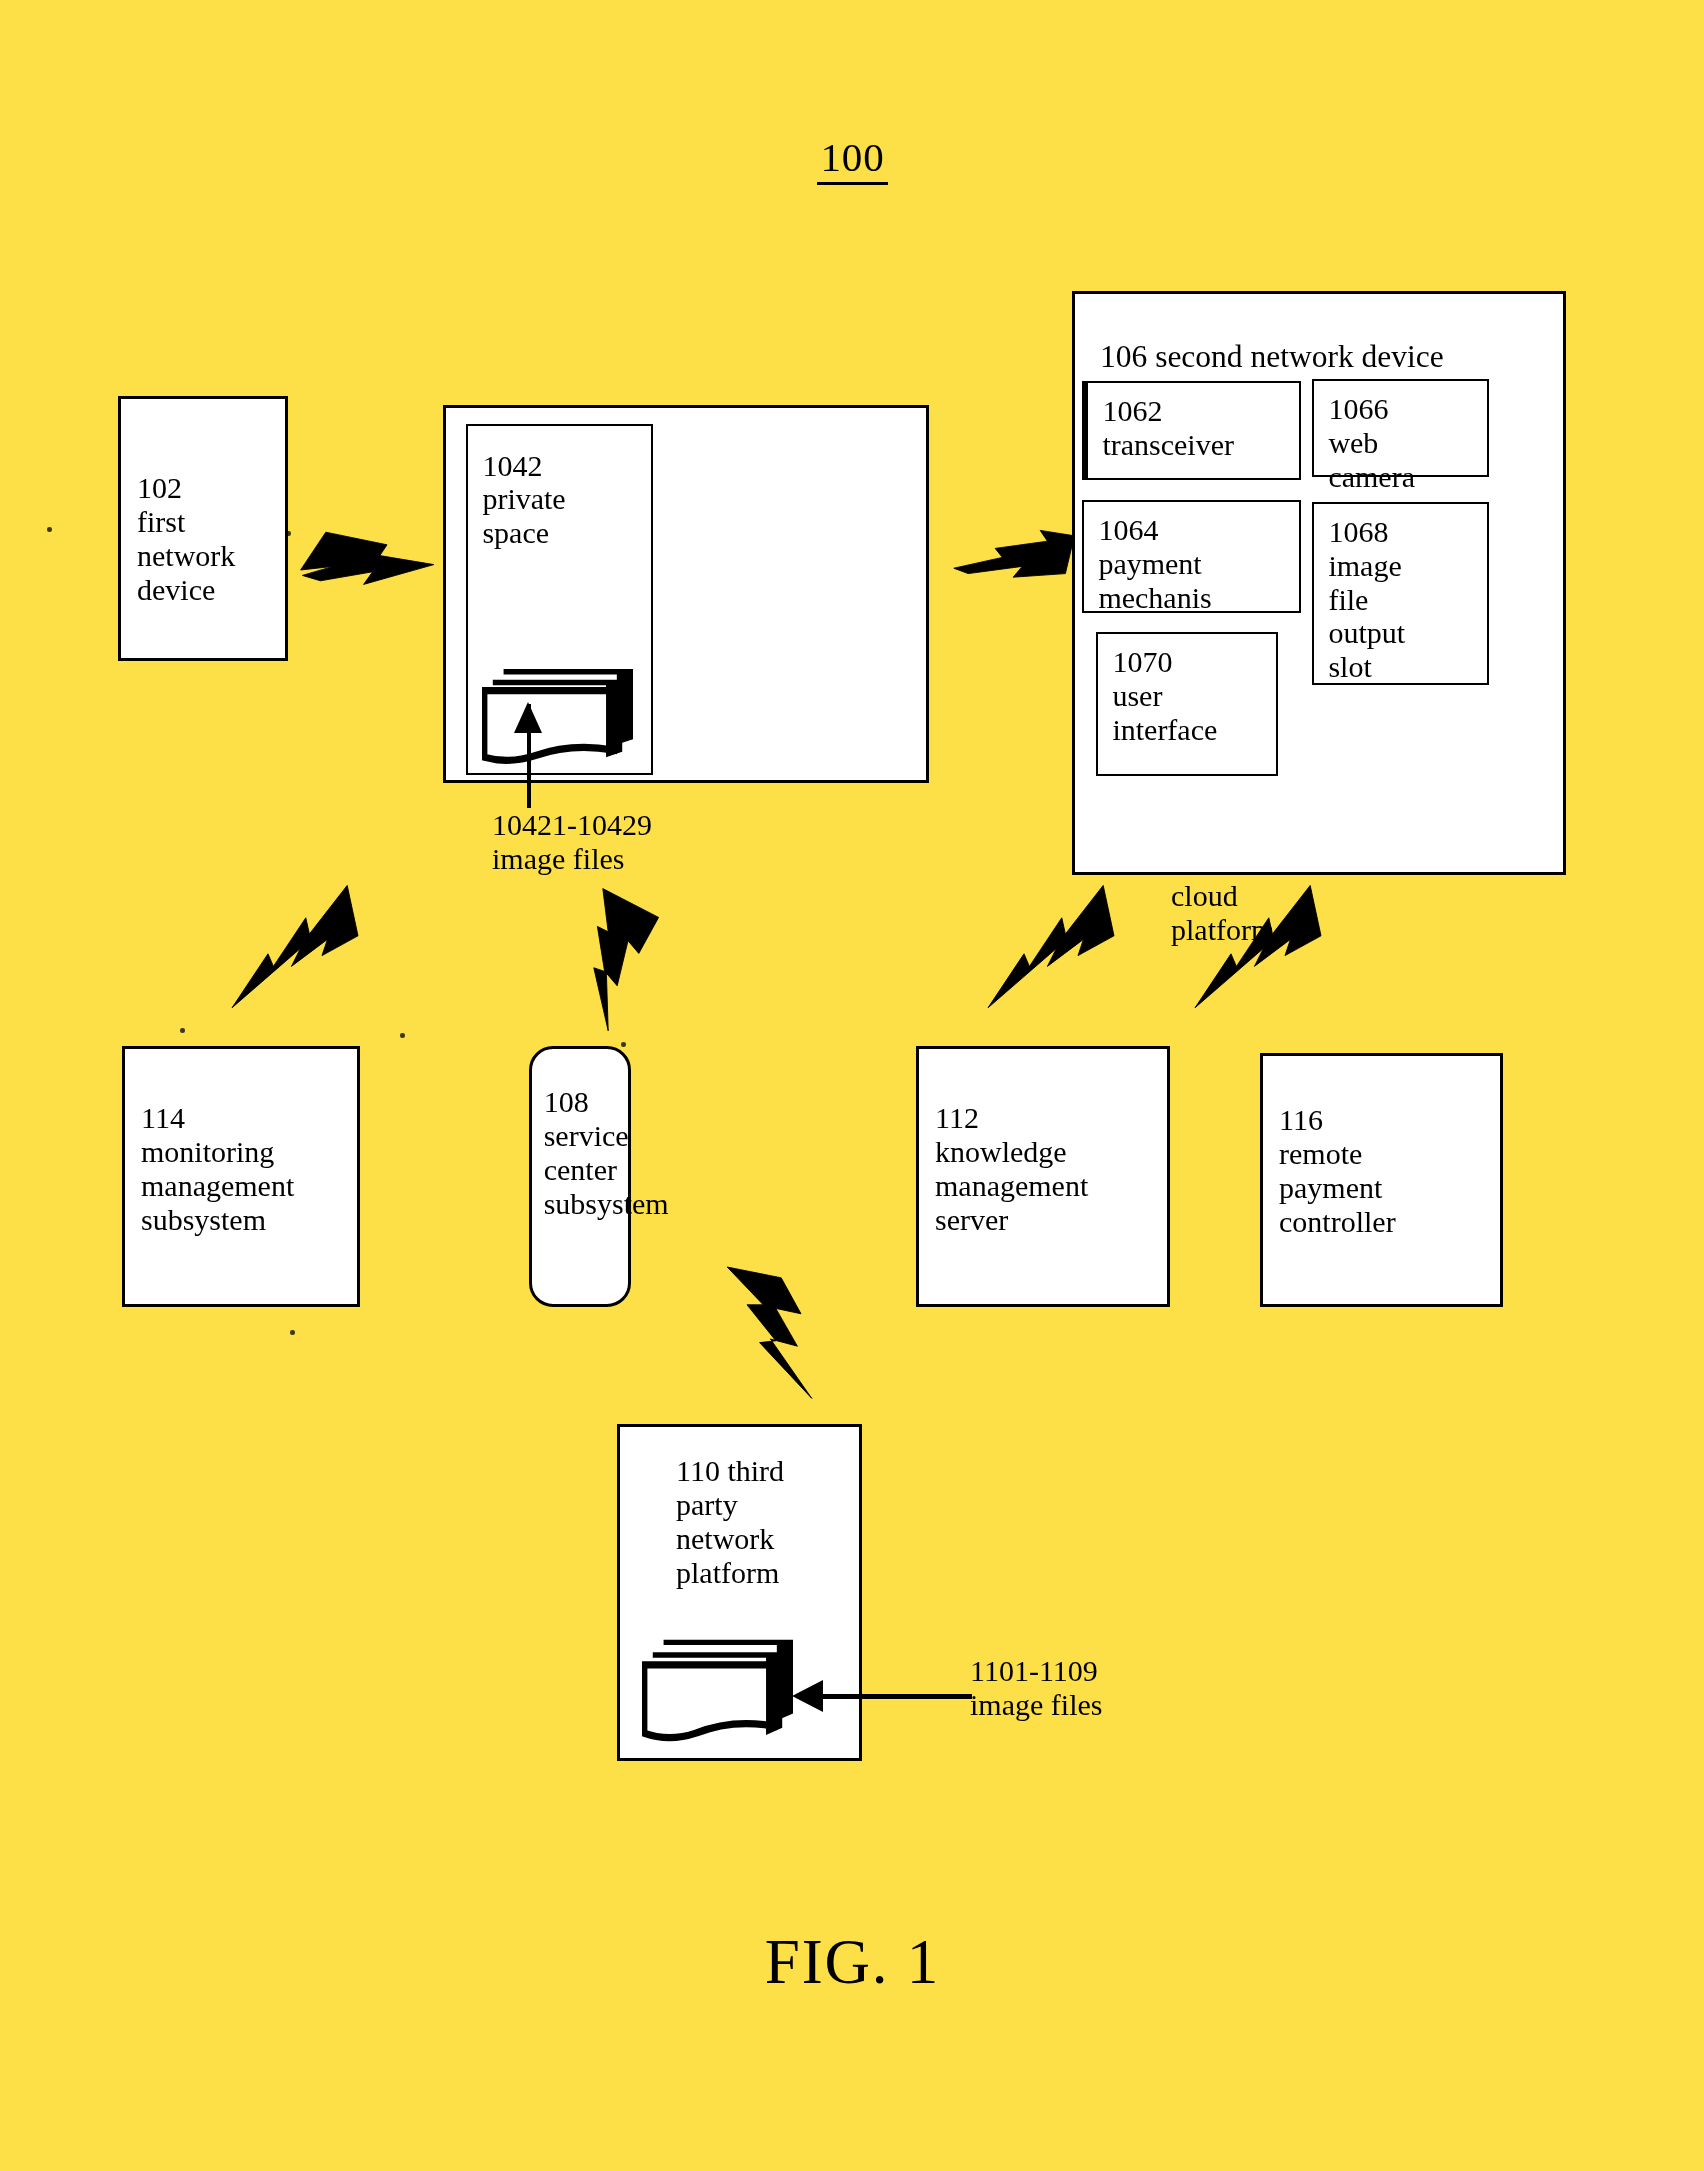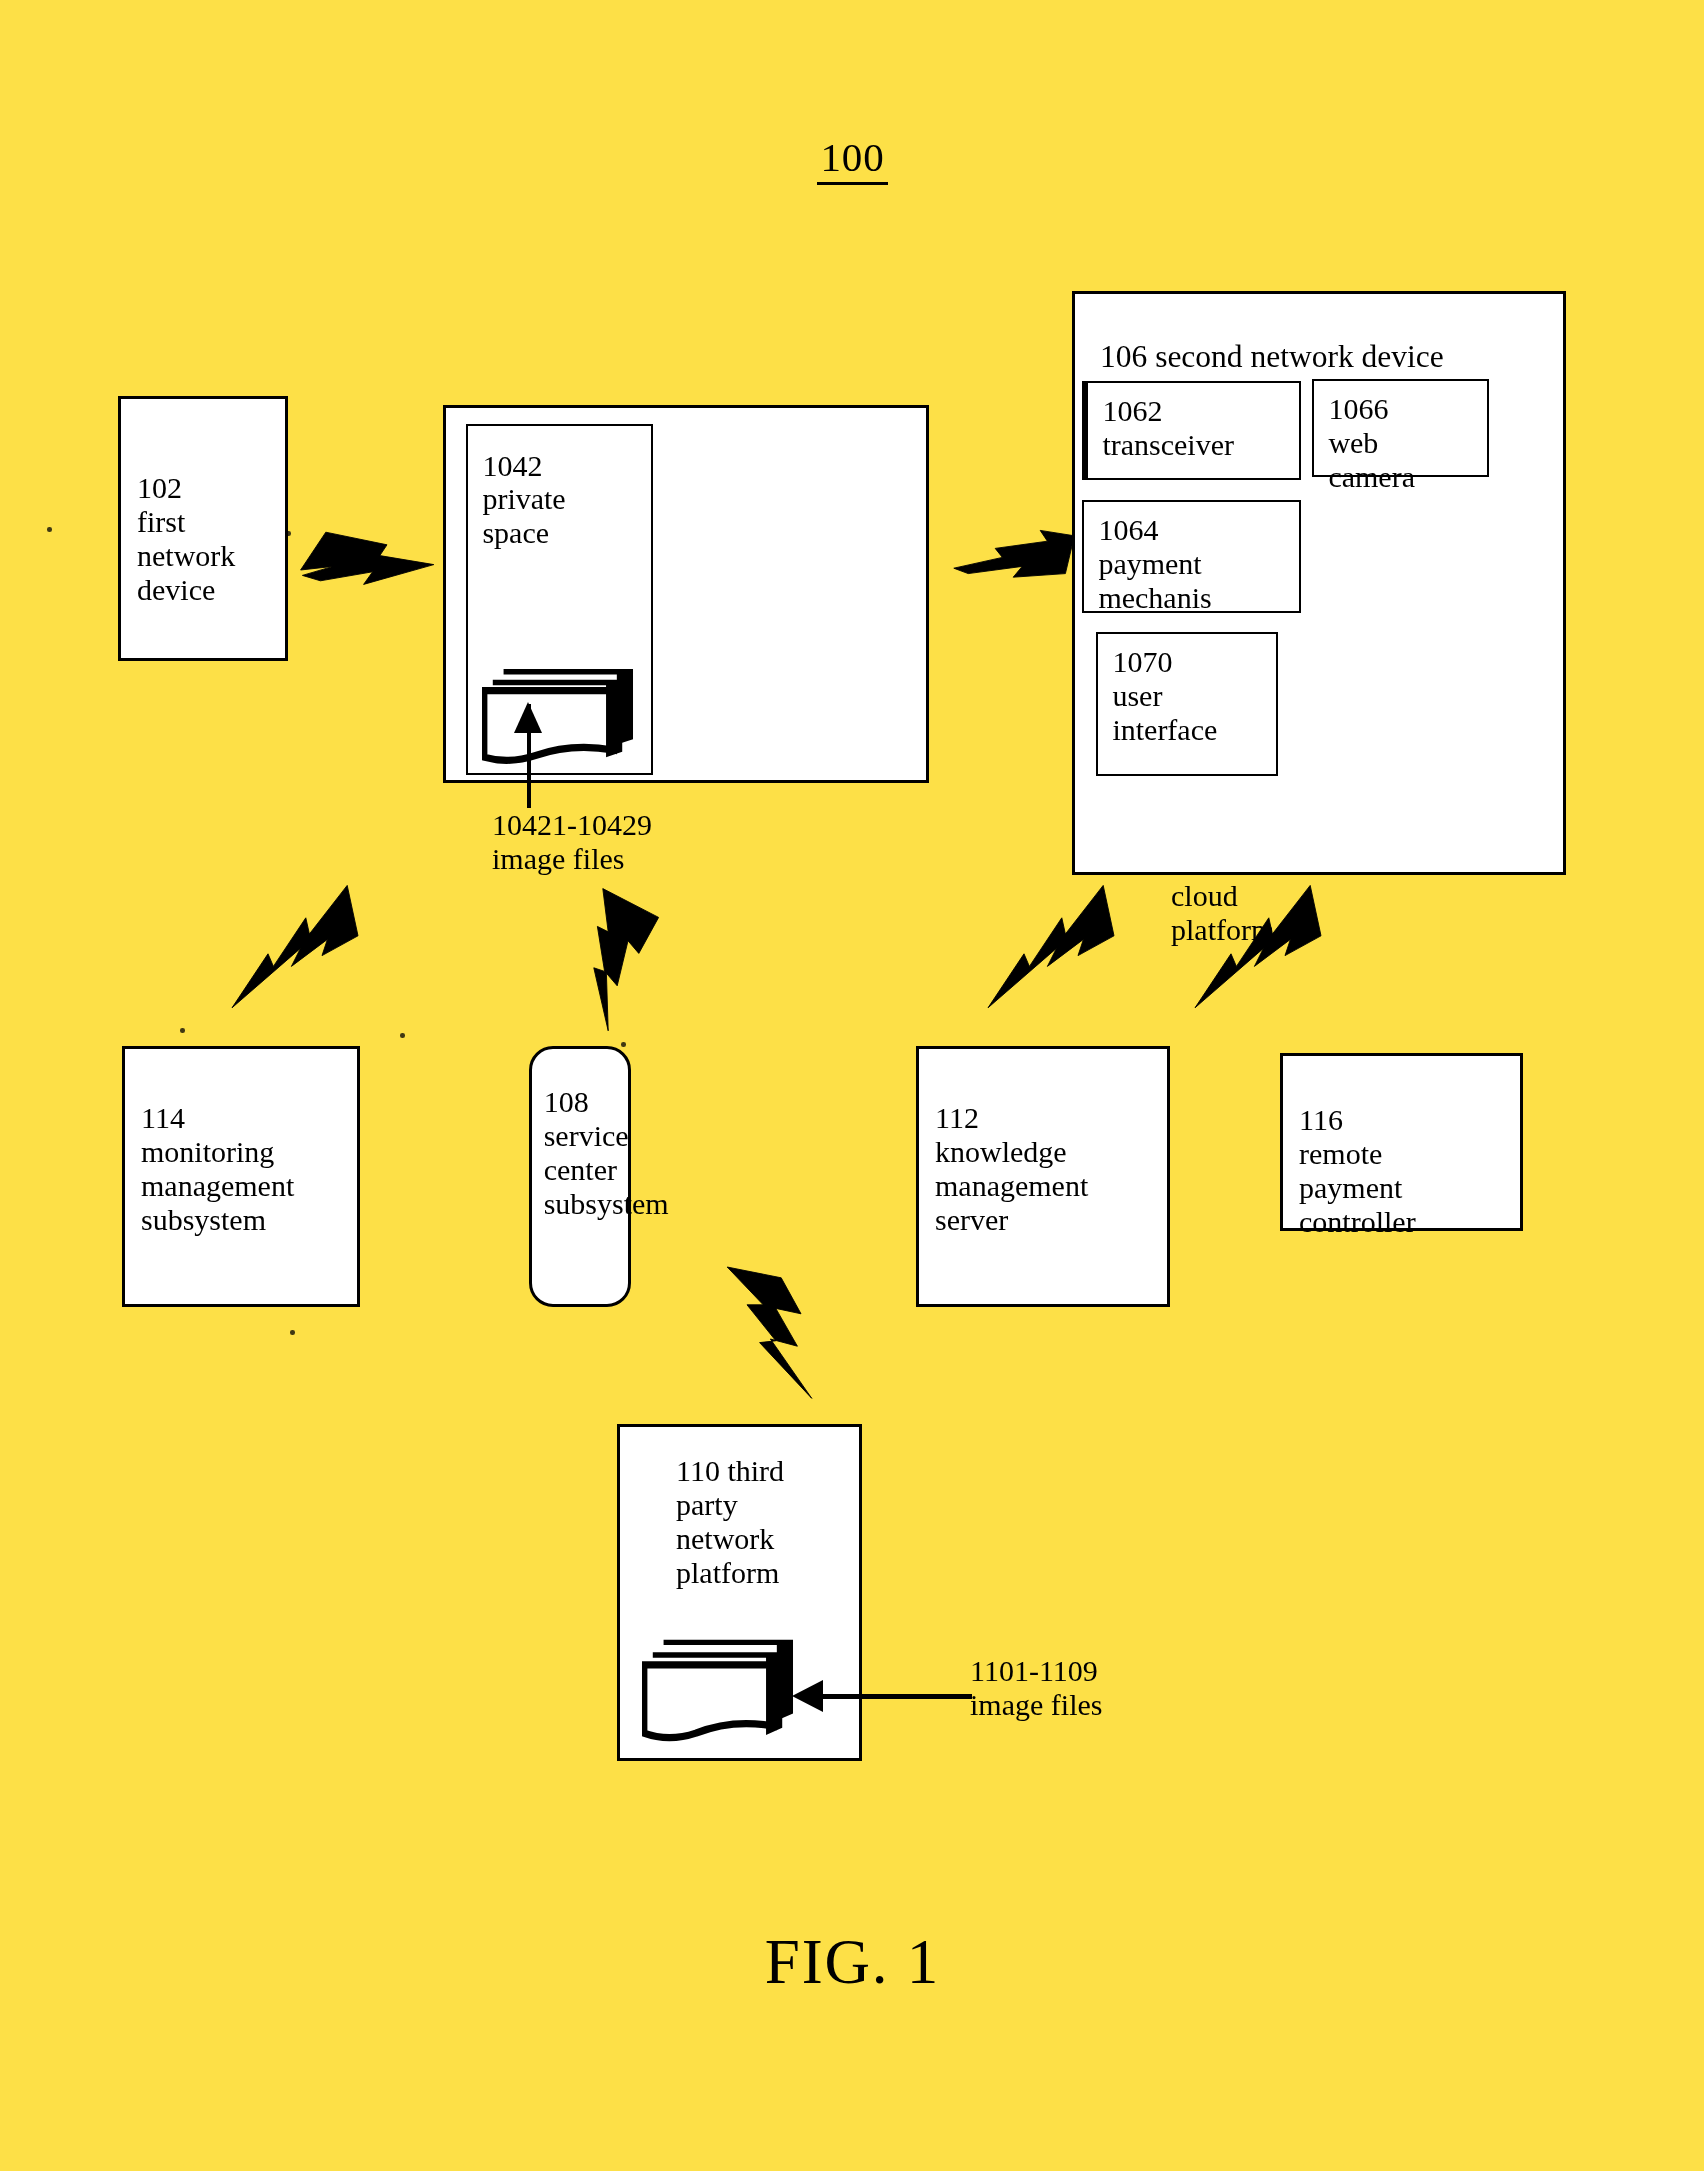--- a/index.html
+++ b/index.html
@@ -104,21 +104,21 @@
 
   #box-114 { left: 122px; top: 1046px; width: 238px; height: 261px; }
   #box-114 .lbl { position: absolute; left: 16px; top: 52px; }
 
   #box-108 { left: 529px; top: 1046px; width: 102px; height: 261px; border-radius: 24px; }
   #box-108 .lbl { position: absolute; left: 11.7px; top: 36px; }
 
   #box-112 { left: 916px; top: 1046px; width: 254px; height: 261px; }
   #box-112 .lbl { position: absolute; left: 16px; top: 52px; }
 
-  #box-116 { left: 1260px; top: 1053px; width: 243px; height: 178px; margin-left: 20px; }
+  #box-116 { left: 1260px; top: 1053px; width: 243px; height: 254px; }
   #box-116 .lbl { position: absolute; left: 16px; top: 47px; }
 
   #box-110 { left: 617px; top: 1424px; width: 245px; height: 337px; }
   #box-110 .lbl { position: absolute; left: 56px; top: 27px; }
 
   #arrow-110-line { left: 810px; top: 1694px; width: 162px; height: 4.5px; background: #000; }
   #arrow-110-head {
     left: 792px; top: 1680px;
     width: 0; height: 0;
     border-top: 16px solid transparent;
@@ -208,20 +208,27 @@
 web
 camera</div>
   </div>
 
   <div class="abs box-inner" id="box-1064">
     <div class="lbl">1064
 payment
 mechanis</div>
   </div>
 
+  <div class="abs box-inner" id="box-1068">
+    <div class="lbl">1068
+image
+file
+output
+slot</div>
+  </div>
 
   <div class="abs box-inner" id="box-1070">
     <div class="lbl">1070
 user
 interface</div>
   </div>
 
   <div class="abs box" id="box-114">
     <div class="lbl">114
 monitoring

